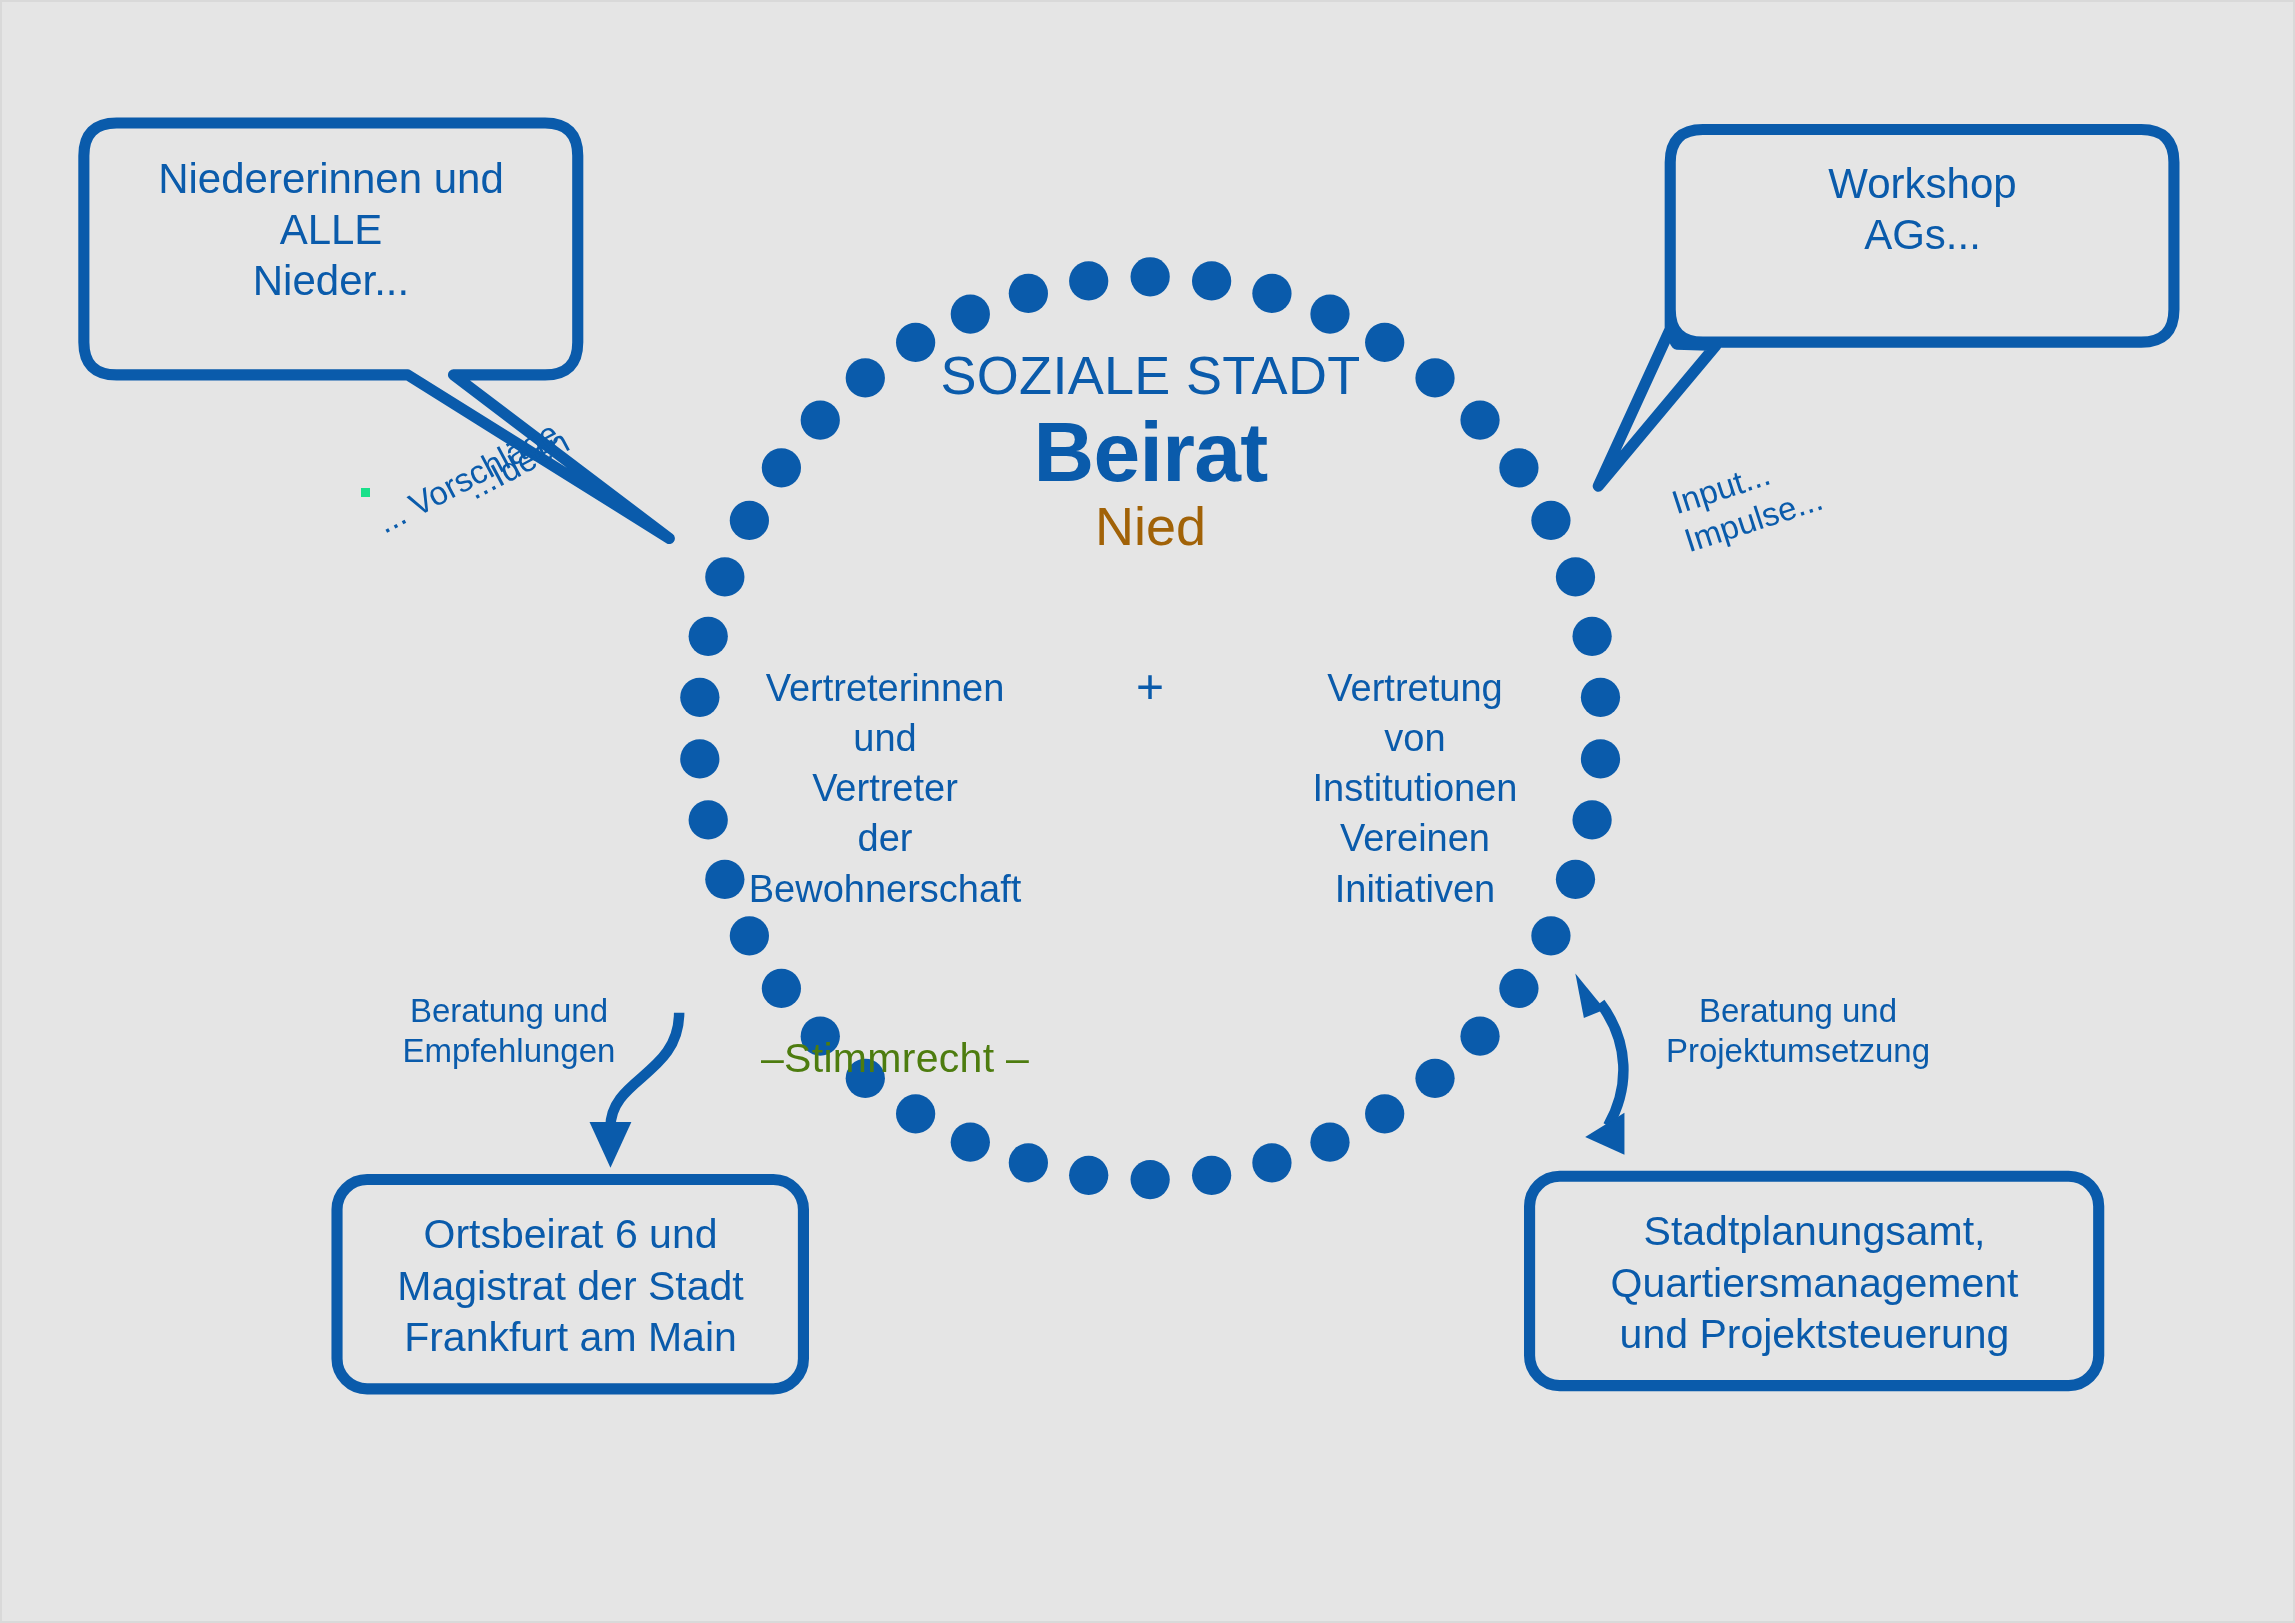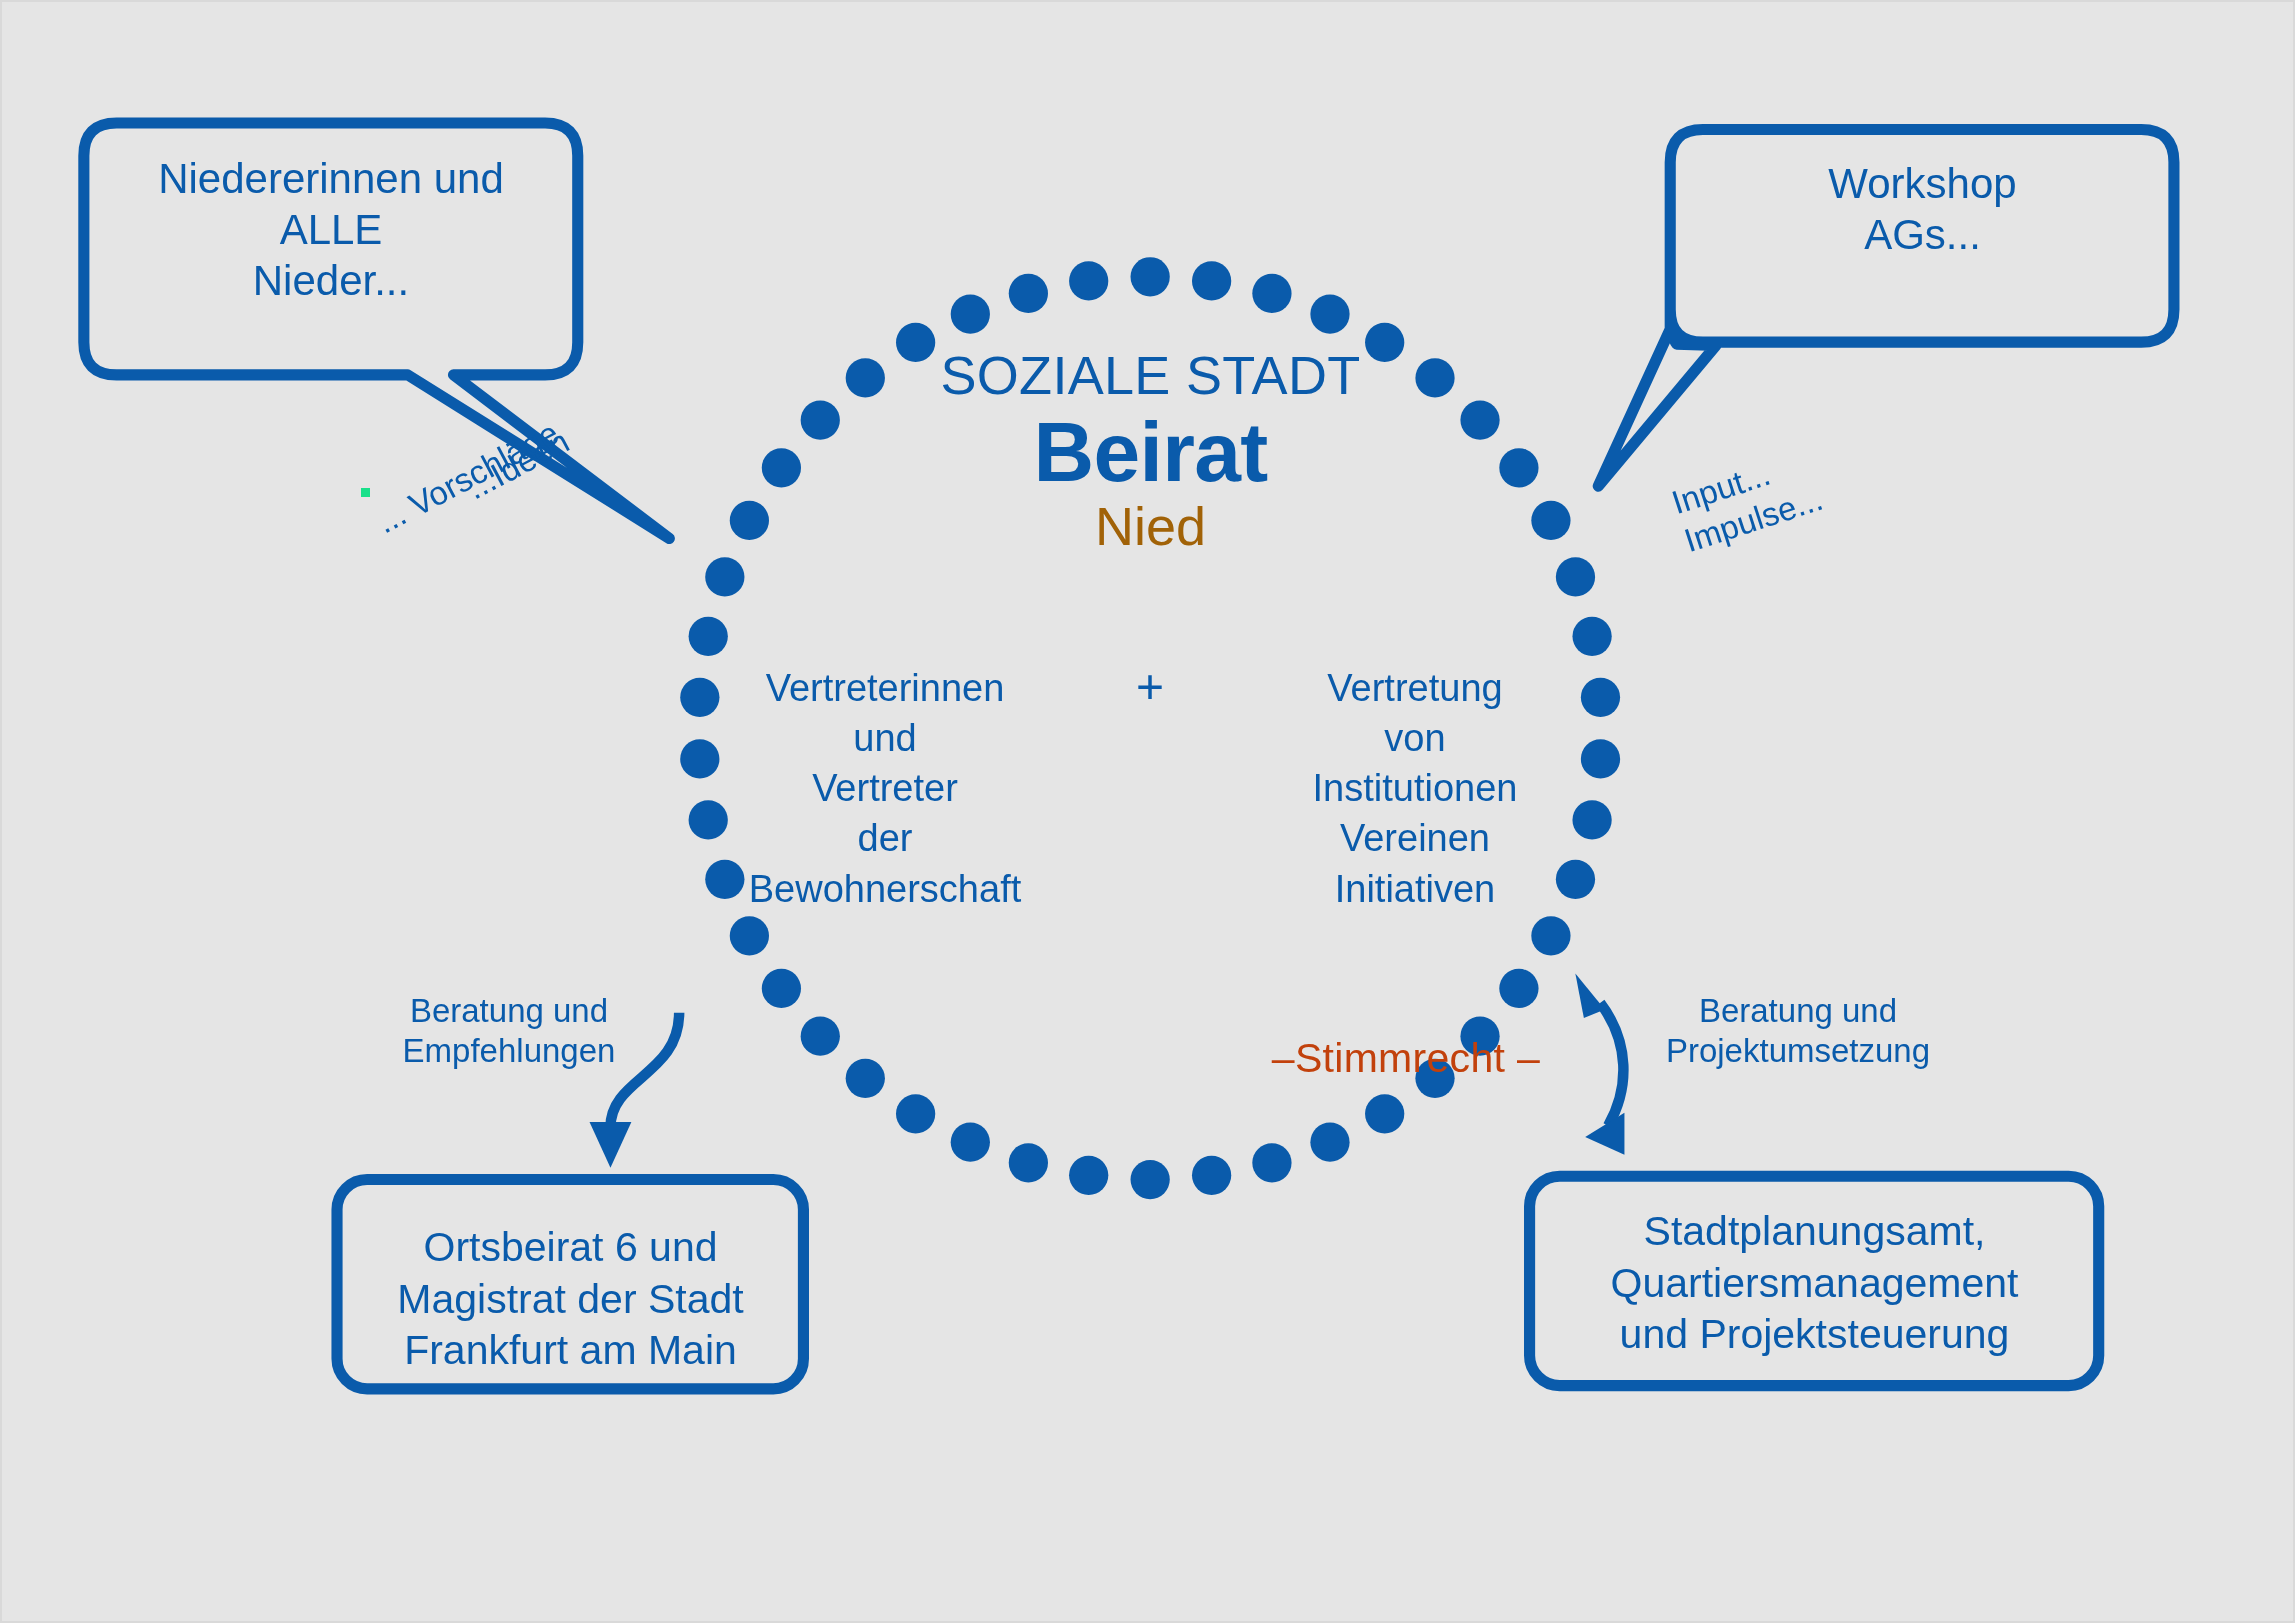--- a/index.html
+++ b/index.html
@@ -70,23 +70,23 @@
     font-size:48px;
     color:#0a5bab;
     width:59px;
     text-align:center;
     line-height:1;
   }
 
   #stimmrecht{
     position:absolute;
     left:759px; top:1033px; width:779px;
-    text-align:right;
+    text-align:left;
     font-size:41px;
-    color:#c2410c;
+    color:#4d7c0f;
     letter-spacing:0.3px;
   }
 
   
   .box-text{
     position:absolute;
     text-align:center;
     color:#0a5bab;
     font-size:41px;
     line-height:1.26;
@@ -248,21 +248,21 @@
       <div>Vertretung</div>
       <div>von</div>
       <div>Institutionen</div>
       <div>Vereinen</div>
       <div>Initiativen</div>
     </div>
   </div>
 
   <div id="stimmrecht">–Stimmrecht  –</div>
 
-  <div class="box-text" style="left:335px; top:1207px; width:467px;margin-top:13px;">
+  <div class="box-text" style="left:335px; top:1207px; width:467px;">
     <div>Ortsbeirat 6 und</div>
     <div>Magistrat der Stadt</div>
     <div>Frankfurt am Main</div>
   </div>
 
   <div class="box-text" style="left:1528px; top:1204px; width:569px;">
     <div>Stadtplanungsamt,</div>
     <div>Quartiersmanagement</div>
     <div>und Projektsteuerung</div>
   </div>

